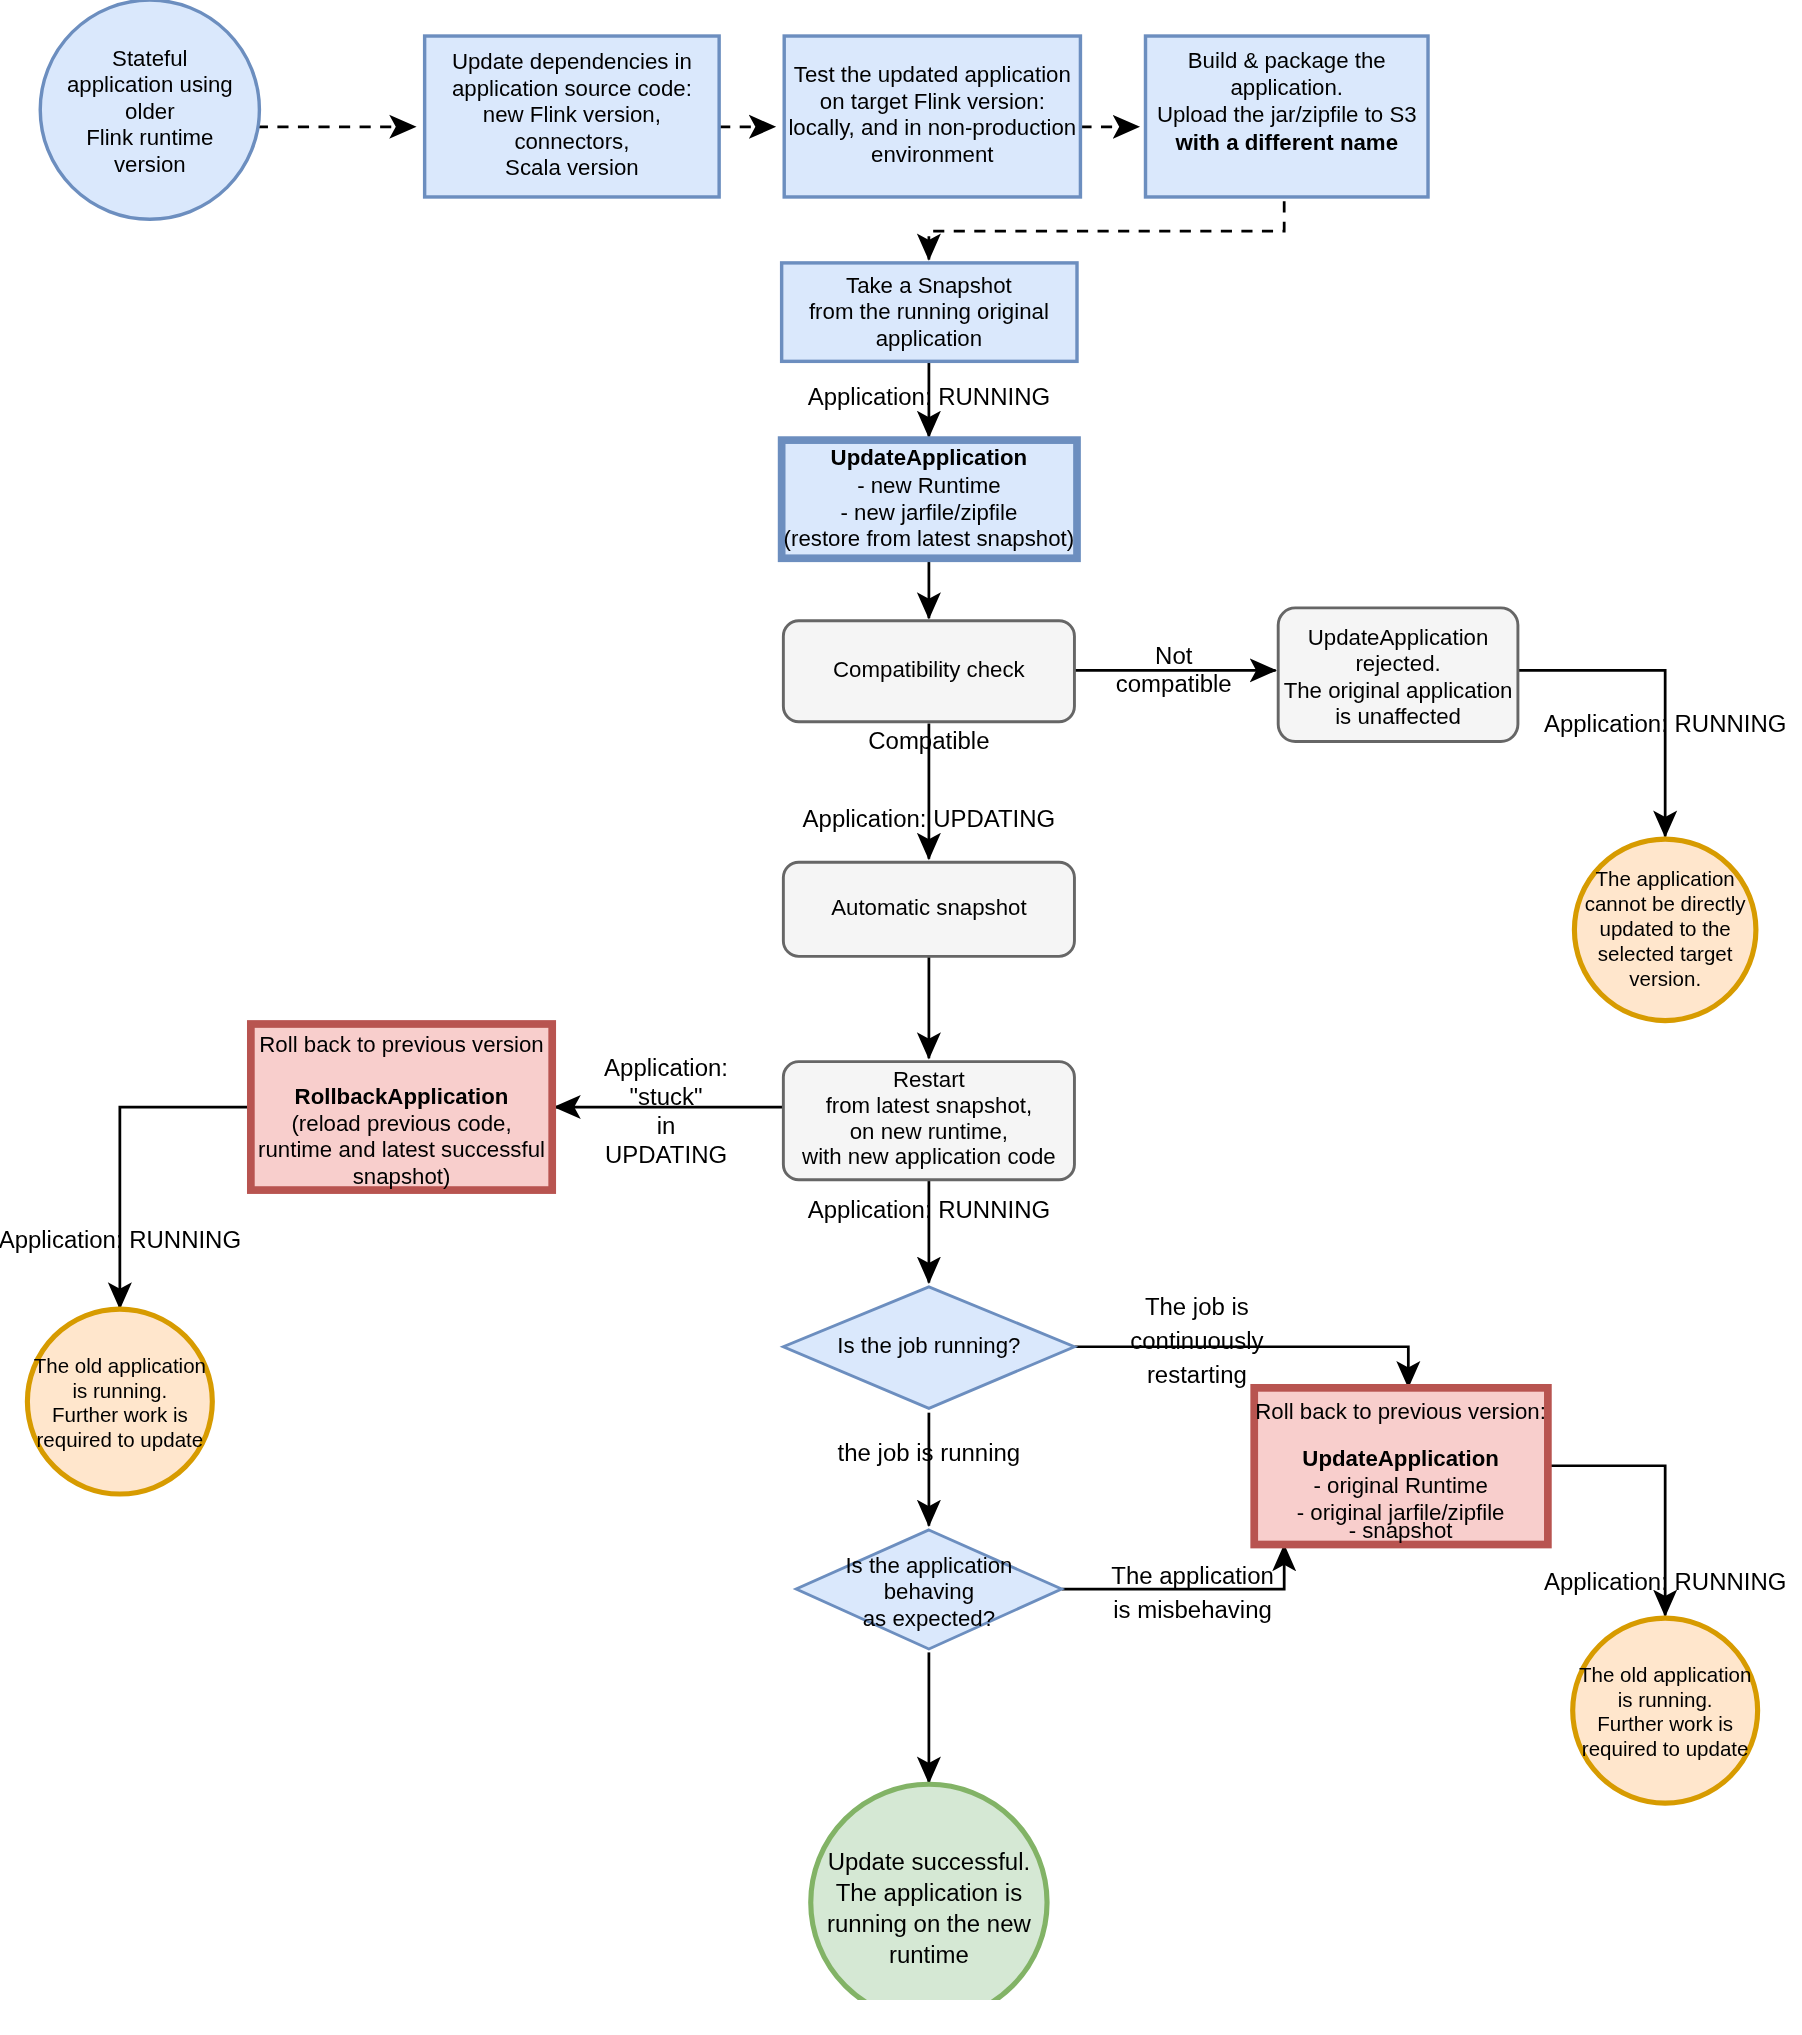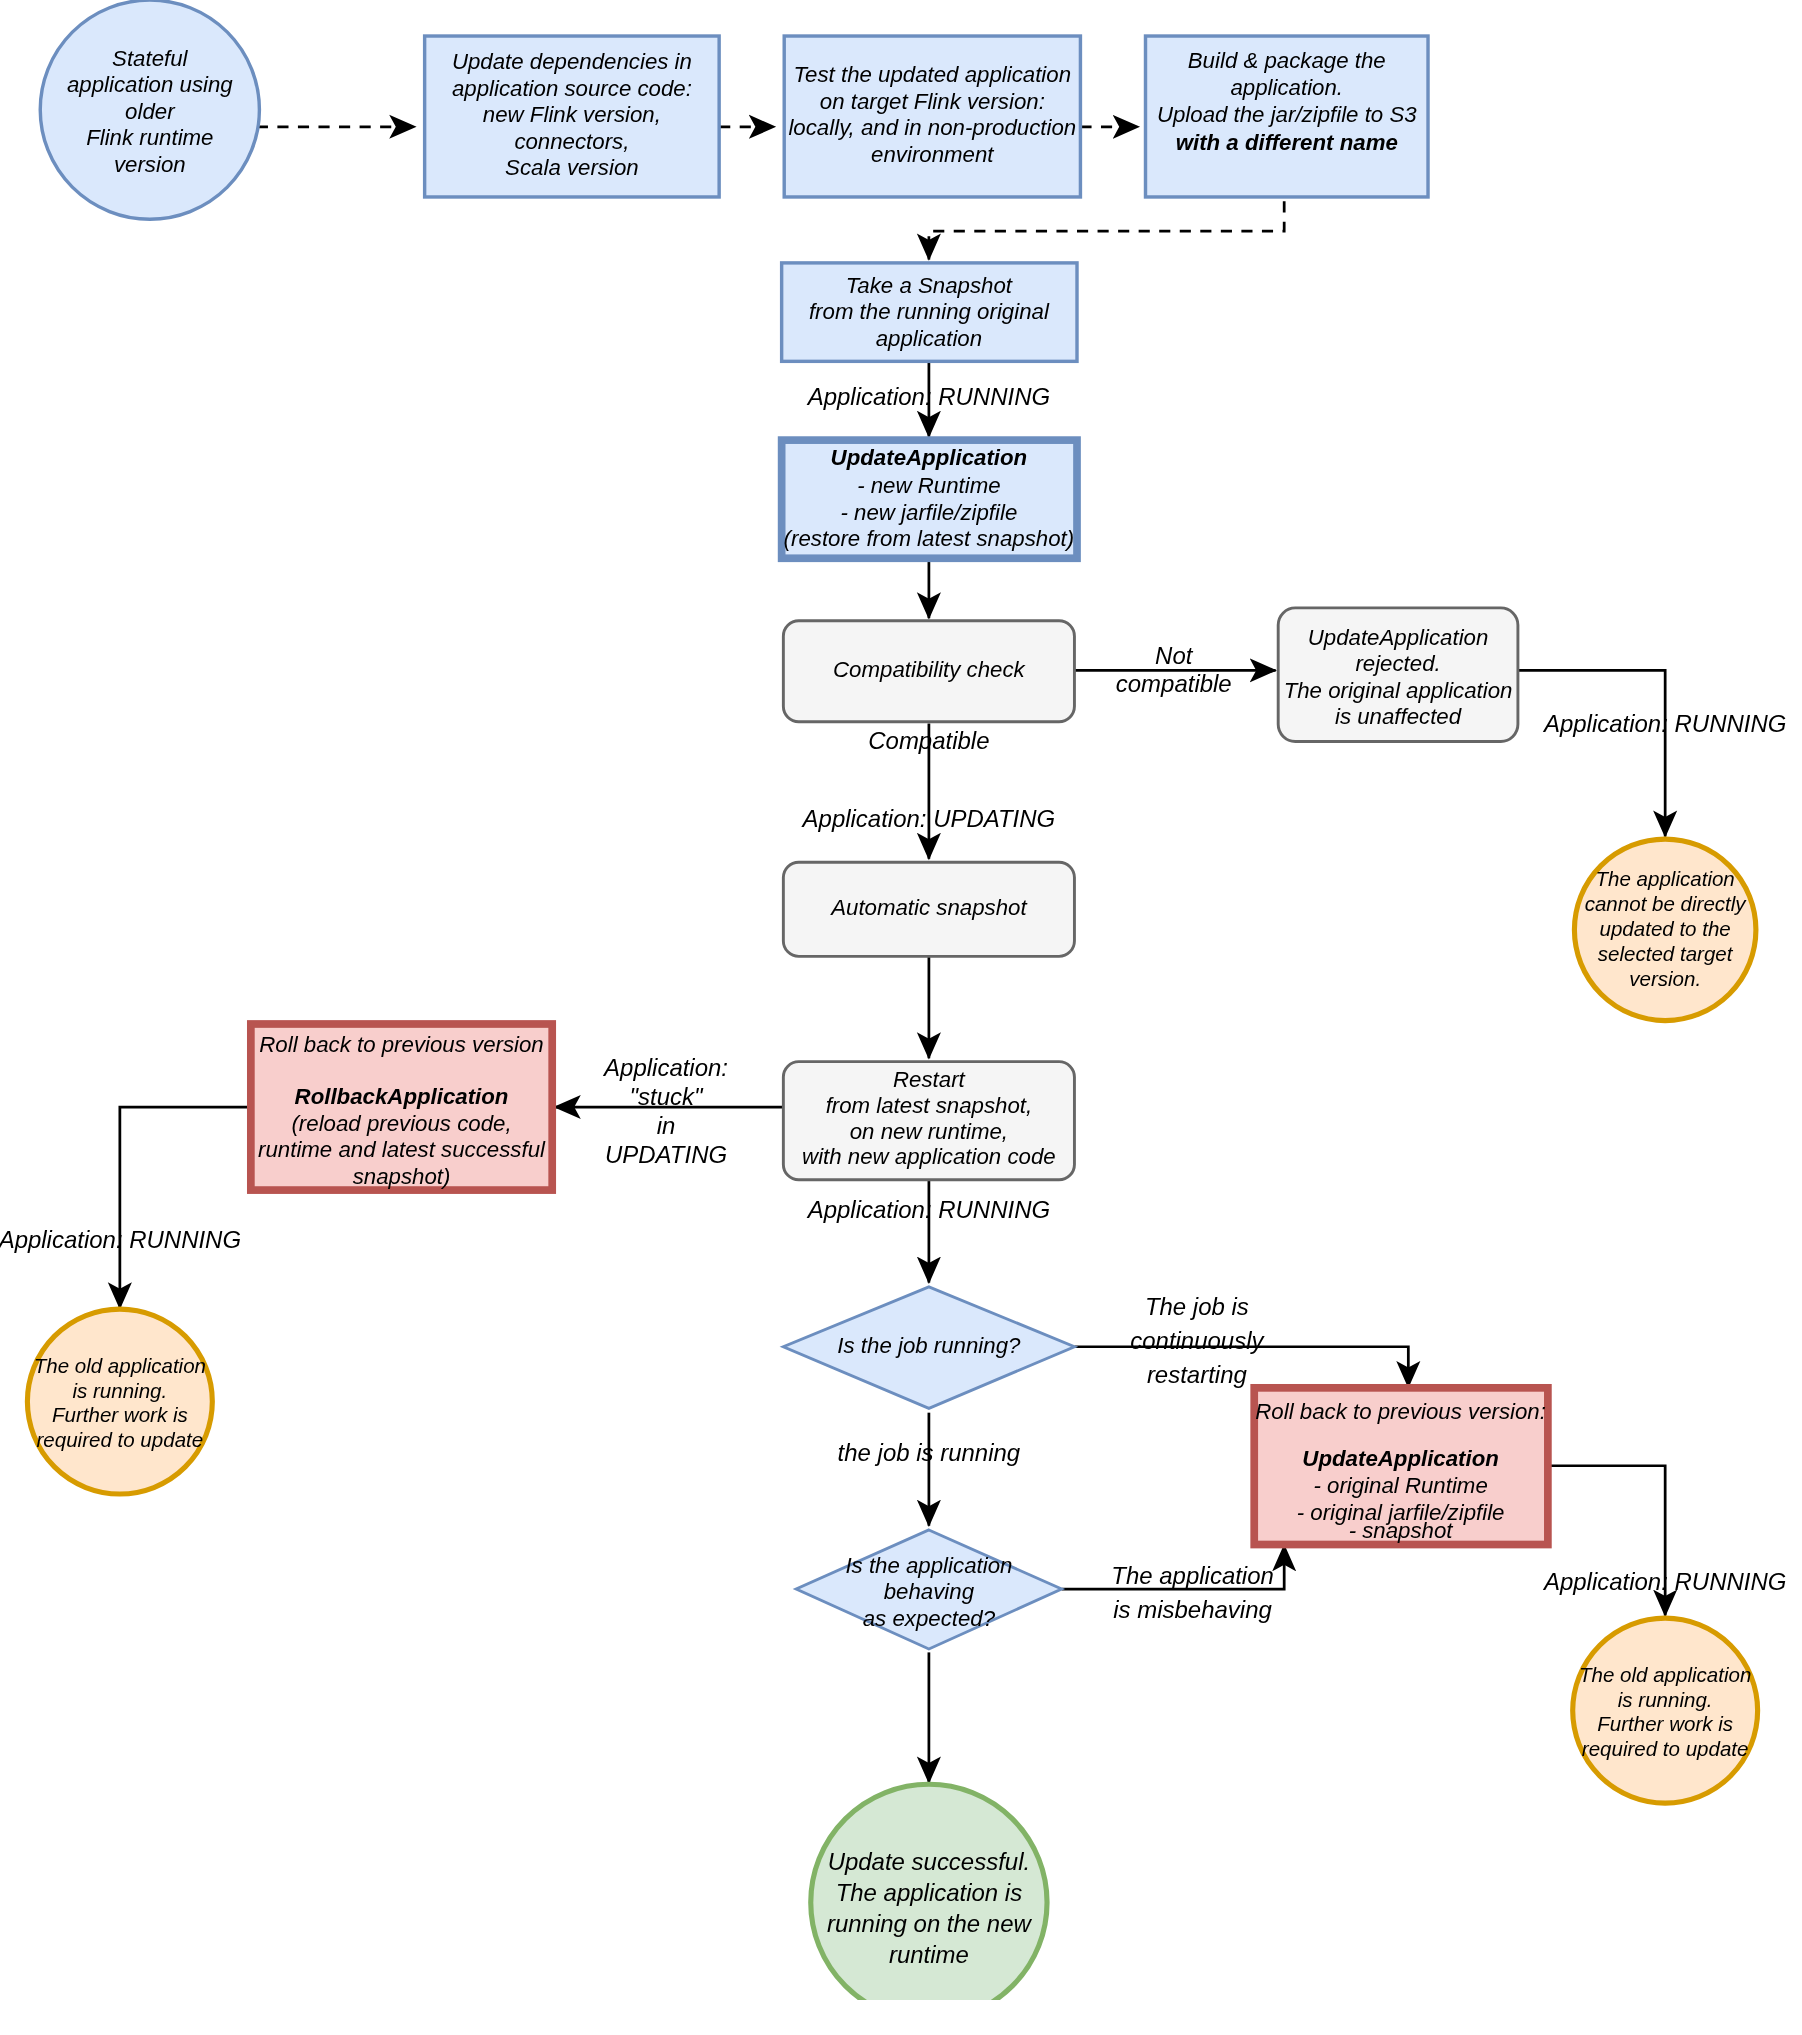--- a/index.html
+++ b/index.html
@@ -9,21 +9,20 @@
   }
   body {
     font-family: "Liberation Sans", sans-serif;
   }
   #diagram-root {
     position: relative;
     width: 1803px;
     height: 2000px;
     background: #ffffff;
     overflow: hidden;
-    font-style: italic;
   }
   svg.flow {
     position: absolute;
     top: 0; left: 0;
     width: 1803px;
     height: 2036px;
   }
   .node-text {
     font-family: "Liberation Sans", sans-serif;
     fill: #000000;

